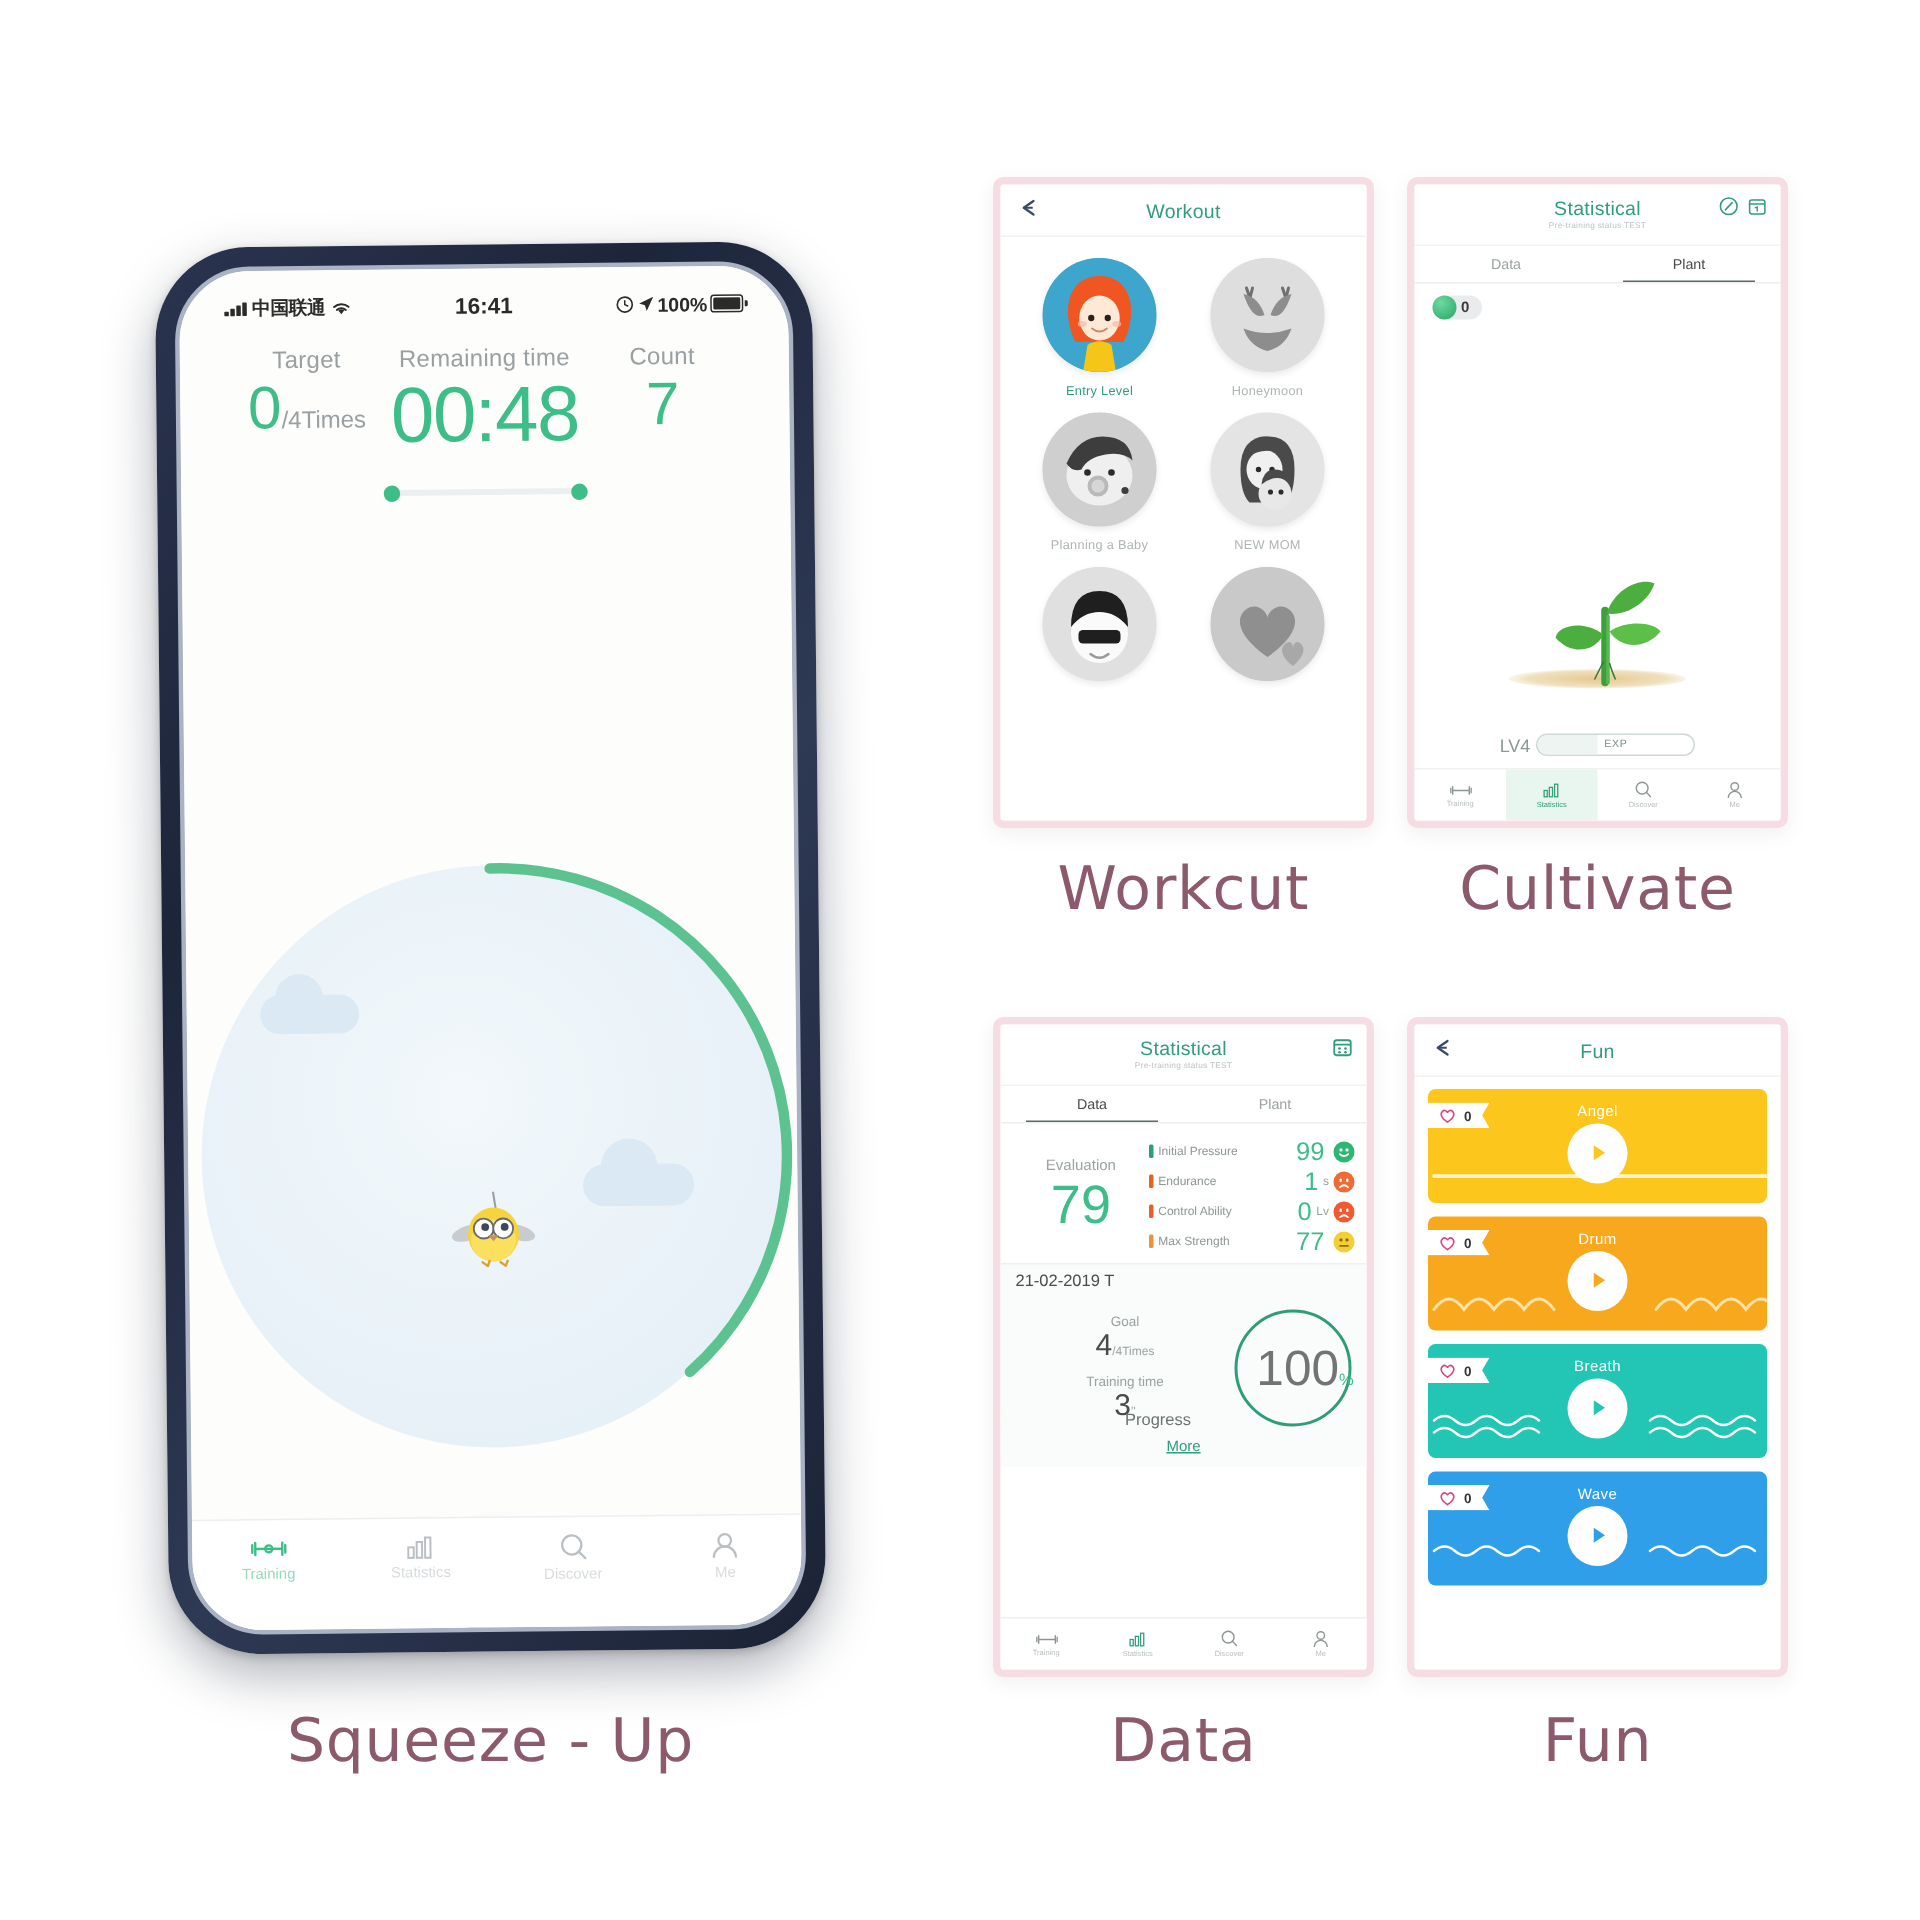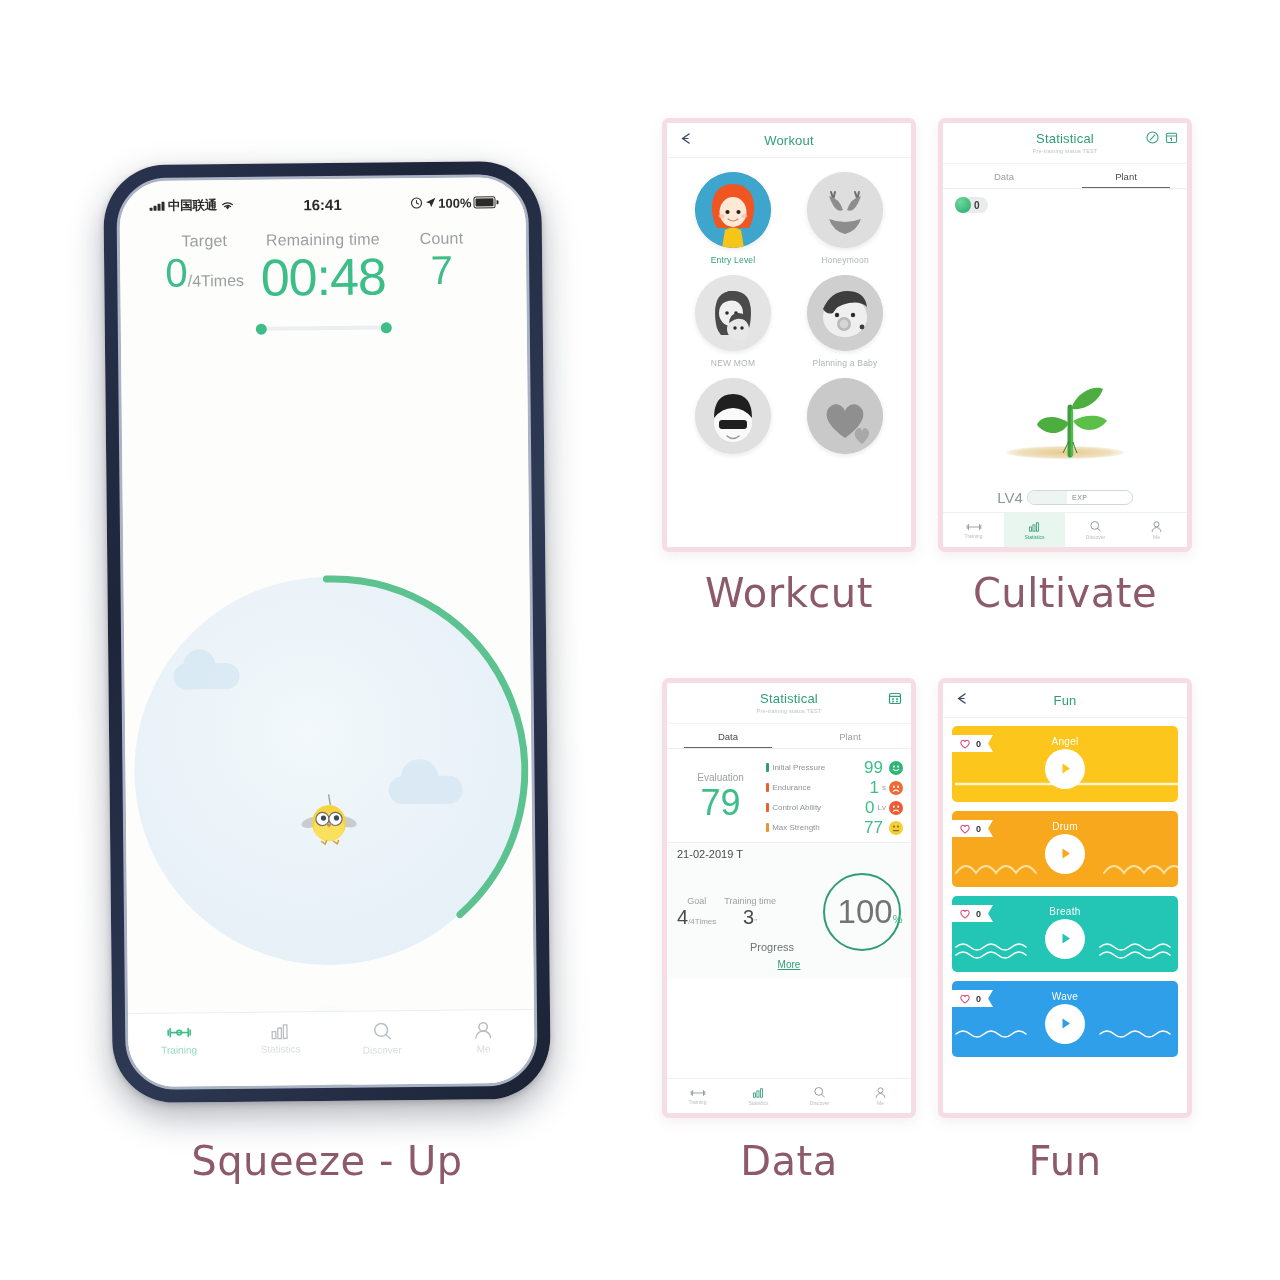--- a/index.html
+++ b/index.html
@@ -152,21 +152,21 @@
   .cul-badge .bub{width:16px;height:16px;border-radius:50%;
     background:radial-gradient(circle at 35% 30%,#6fd8a0,#24a866);margin-right:3px;}
   .cul-badge .n{font-size:10px;color:#3b3b3b;font-weight:700;}
 
   .plant-wrap{position:absolute;left:0;right:0;top:240px;height:110px;}
   .soil{position:absolute;left:50%;transform:translateX(-50%);bottom:14px;
     width:118px;height:13px;border-radius:50%;
     background:radial-gradient(ellipse at center,#e6c98f 0%,#efe0bd 55%,rgba(245,238,220,0) 78%);}
   .lvrow{position:absolute;left:0;right:0;top:366px;display:flex;align-items:center;
     justify-content:center;gap:4px;}
-  .lvtxt{font-size:15px;color:#8a9a96;}
+  .lvtxt{font-size:12px;color:#8a9a96;}
   .expbar{width:104px;height:13px;border-radius:8px;border:1px solid #cfd8d5;
     background:#fff;display:flex;align-items:center;justify-content:center;position:relative;overflow:hidden;}
   .expfill{position:absolute;left:0;top:0;bottom:0;width:38%;background:#eef4f2;}
   .exptxt{font-size:7px;color:#7e8d89;position:relative;z-index:2;letter-spacing:.5px;}
 
   .ptabbar-mini{
     position:absolute;left:0;right:0;bottom:0;height:34px;
     border-top:1px solid #f0f0f0;background:#fff;display:flex;align-items:center;
   }
   .mtab{flex:1;display:flex;flex-direction:column;align-items:center;gap:1px;height:100%;justify-content:center;}
@@ -183,21 +183,21 @@
   .drow{display:flex;align-items:center;gap:3px;}
   .dsq{width:3px;height:9px;border-radius:1px;flex:0 0 auto;}
   .dname{font-size:8px;color:#8c9693;flex:1;white-space:nowrap;}
   .dnum{font-size:17px;color:#3dbd87;line-height:1;}
   .dunit{font-size:8px;color:#9aa3a0;}
   .demo{width:14px;height:14px;border-radius:50%;flex:0 0 auto;position:relative;}
 
   .d-date{font-size:11px;color:#4a4a4a;padding:5px 10px;border-top:1px solid #f0f0f0;
     background:#fafbfb;}
   .d-mid{display:flex;padding:8px 10px 4px;align-items:center;background:#fafbfb;}
-  .d-goal{flex:1;display:flex;flex-direction:row;gap:8px;}
+  .d-goal{flex:1;display:flex;flex-direction:column;gap:8px;}
   .gblk{display:flex;flex-direction:column;align-items:center;}
   .glbl{font-size:9px;color:#9aa3a0;}
   .gval{font-size:20px;color:#4a4a4a;line-height:1.1;}
   .gsuf{font-size:8px;color:#9aa3a0;}
   .ring{width:74px;height:74px;border-radius:50%;border:2.5px solid #2f9e77;
     display:flex;align-items:baseline;justify-content:center;}
   .ringnum{font-size:33px;color:#737373;line-height:74px;margin-left:16px;}
   .ringpct{font-size:11px;color:#3dbd87;}
   .d-progress{text-align:center;font-size:11px;color:#6b7572;margin-top:-14px;
     margin-left:-34px;background:#fafbfb;}
@@ -384,51 +384,51 @@
               <path d="M24 20 l2 6 M28 20 l-1.5 6 M48 20 l2 6 M52 20 l-1.5 6" stroke="#6f6f6f" stroke-width="2" stroke-linecap="round"></path>
               <path d="M22 24 q10 2 14 14 q-8 4 -14 -14z" fill="#8d8d8d"></path>
               <path d="M54 24 q-10 2 -14 14 q8 4 14 -14z" fill="#8d8d8d"></path>
               <path d="M22 47 q16 6 32 0 q-4 12 -16 15 q-12 -3 -16 -15z" fill="#8d8d8d"></path>
             </svg>
           </div>
           <span class="wlbl">Honeymoon</span>
         </div>
 
         <div class="wcell">
+          <div class="wav" style="background:#cfcfcf">
+            <svg viewBox="0 0 76 76" width="76" height="76">
+              <circle cx="38" cy="38" r="38" fill="#cfcfcf"></circle>
+              <ellipse cx="38" cy="42" rx="22" ry="20" fill="#efefef"></ellipse>
+              <path d="M16 34 q8 -18 24 -18 q18 0 20 16 q-6 -6 -18 -4 q-12 2 -16 10 q-6 2 -10 -4z" fill="#3d3d3d"></path>
+              <circle cx="30" cy="40" r="2.2" fill="#2b2b2b"></circle>
+              <circle cx="46" cy="40" r="2.2" fill="#2b2b2b"></circle>
+              <circle cx="37" cy="49" r="7" fill="#b9b9b9"></circle>
+              <circle cx="37" cy="49" r="4.4" fill="#d6d6d6"></circle>
+              <circle cx="55" cy="52" r="2.4" fill="#3d3d3d"></circle>
+            </svg>
+          </div>
+          <span class="wlbl">Planning a Baby</span>
+        </div>
+
+        <div class="wcell">
           <div class="wav" style="background:#e4e4e4">
             <svg viewBox="0 0 76 76" width="76" height="76">
               <circle cx="38" cy="38" r="38" fill="#e4e4e4"></circle>
               <path d="M20 38 q0 -22 18 -22 q18 0 18 22 q0 16 -6 22 h-24 q-6 -6 -6 -22z" fill="#4a4a4a"></path>
               <ellipse cx="36" cy="38" rx="12" ry="13" fill="#f0f0f0"></ellipse>
               <path d="M24 30 q12 -8 24 -2 q-2 -12 -12 -12 q-10 0 -12 14z" fill="#4a4a4a"></path>
               <circle cx="32" cy="38" r="1.8" fill="#2b2b2b"></circle>
               <circle cx="41" cy="38" r="1.8" fill="#2b2b2b"></circle>
               <circle cx="43" cy="54" r="11" fill="#e8e8e8"></circle>
               <circle cx="40" cy="53" r="1.7" fill="#2b2b2b"></circle>
               <circle cx="47" cy="53" r="1.7" fill="#2b2b2b"></circle>
               <path d="M34 48 q10 -8 19 -1 q-2 -9 -10 -9 q-8 0 -9 10z" fill="#4a4a4a"></path>
             </svg>
           </div>
           <span class="wlbl">NEW MOM</span>
-        </div>
-
-        <div class="wcell">
-          <div class="wav" style="background:#cfcfcf">
-            <svg viewBox="0 0 76 76" width="76" height="76">
-              <circle cx="38" cy="38" r="38" fill="#cfcfcf"></circle>
-              <ellipse cx="38" cy="42" rx="22" ry="20" fill="#efefef"></ellipse>
-              <path d="M16 34 q8 -18 24 -18 q18 0 20 16 q-6 -6 -18 -4 q-12 2 -16 10 q-6 2 -10 -4z" fill="#3d3d3d"></path>
-              <circle cx="30" cy="40" r="2.2" fill="#2b2b2b"></circle>
-              <circle cx="46" cy="40" r="2.2" fill="#2b2b2b"></circle>
-              <circle cx="37" cy="49" r="7" fill="#b9b9b9"></circle>
-              <circle cx="37" cy="49" r="4.4" fill="#d6d6d6"></circle>
-              <circle cx="55" cy="52" r="2.4" fill="#3d3d3d"></circle>
-            </svg>
-          </div>
-          <span class="wlbl">Planning a Baby</span>
         </div>
 
         <div class="wcell">
           <div class="wav" style="background:#e0e0e0">
             <svg viewBox="0 0 76 76" width="76" height="76">
               <circle cx="38" cy="38" r="38" fill="#e0e0e0"></circle>
               <ellipse cx="38" cy="44" rx="19" ry="20" fill="#fafafa"></ellipse>
               <path d="M19 40 q0 -24 19 -24 q19 0 19 24 q-8 -10 -19 -10 q-11 0 -19 10z" fill="#1f1f1f"></path>
               <rect x="24" y="42" width="28" height="9" rx="3" fill="#1f1f1f"></rect>
               <path d="M32 58 q6 5 12 0" fill="none" stroke="#9a9a9a" stroke-width="1.6" stroke-linecap="round"></path>

